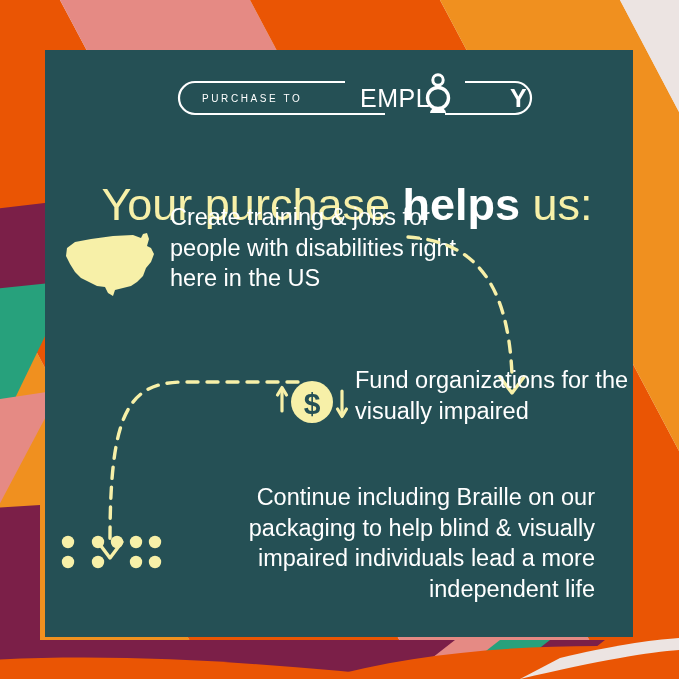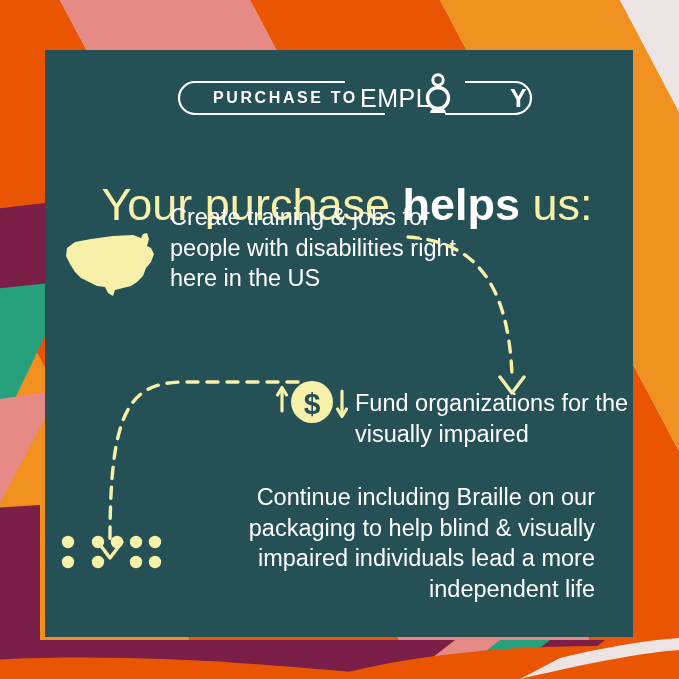--- a/index.html
+++ b/index.html
@@ -20,21 +20,21 @@
   }
 
   
   #logo-wrap{position:absolute;left:0;top:22px;width:588px;height:52px;}
   #logo-svg{position:absolute;left:0;top:0;}
   .logo-txt{
     position:absolute;top:0;height:52px;display:flex;align-items:center;
     color:#ffffff;white-space:nowrap;
   }
   #logo-small{
-    left:168px;font-size:16px;font-weight:700;letter-spacing:2.6px;
+    left:157px;font-size:10px;font-weight:400;letter-spacing:2.6px;
   }
   #logo-big{
     left:315px;font-size:25px;font-weight:400;letter-spacing:0.5px;
   }
   #logo-y{
     left:465px;font-size:25px;font-weight:800;
   }
 
   
   #headline{
@@ -43,21 +43,21 @@
     color:#f7f0a8;font-weight:400;margin-left:8px;
   }
   #headline .bold{font-weight:700;color:#ffffff;}
 
   
   .body-text{
     position:absolute;color:#ffffff;font-size:23.5px;line-height:30.5px;
     font-weight:400;
   }
   #block1{left:125px;top:152px;width:300px;}
-  #block2{left:310px;top:315px;width:290px;margin-top:23px;}
+  #block2{left:310px;top:315px;width:290px;}
   #block3{left:120px;top:432px;width:430px;text-align:right;}
 
   
   #map-icon{position:absolute;left:16px;top:180px;}
   #coin-icon{position:absolute;left:228px;top:323px;}
   #braille-icon{position:absolute;left:11px;top:480px;}
 
   
   #arrow1{position:absolute;left:355px;top:175px;}
   #arrow2{position:absolute;left:25px;top:322px;}

